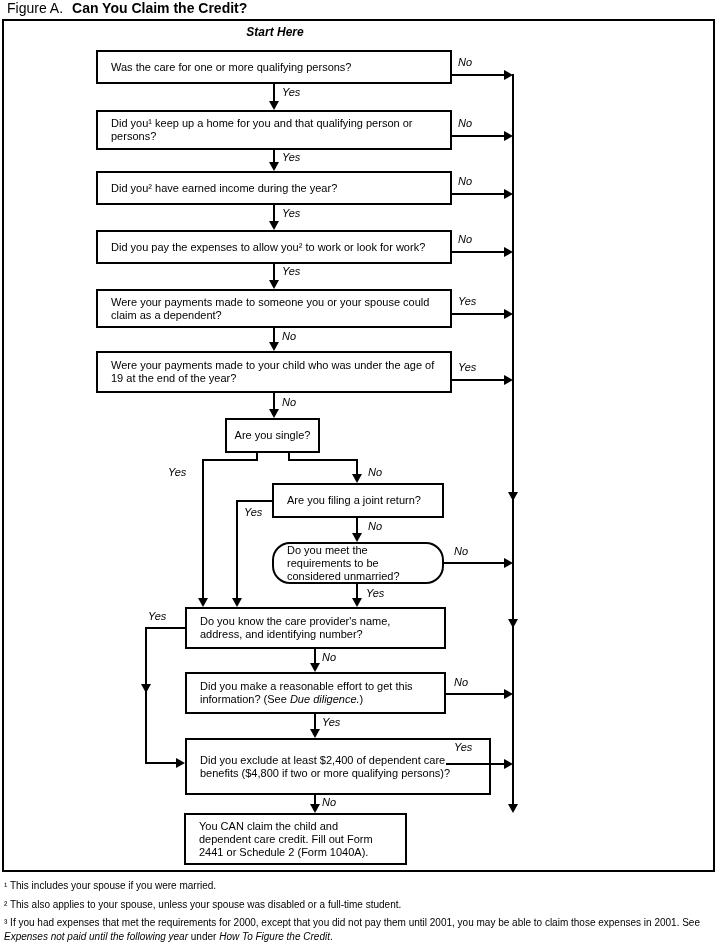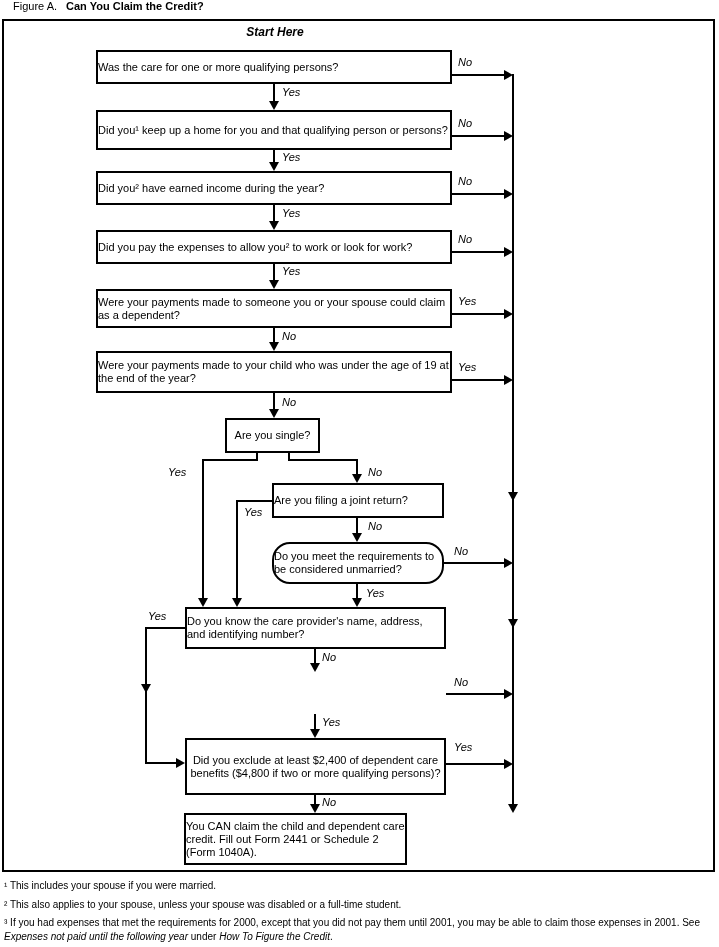--- a/index.html
+++ b/index.html
@@ -1,28 +1,28 @@
 <!DOCTYPE html>
 <html><head>
 <meta charset="utf-8">
 <style>
   html,body{margin:0;padding:0;background:#fff;}
   #canvas{
     position:relative;width:719px;height:947px;background:#fff;
     font-family:"Liberation Sans", sans-serif;color:#000;overflow:hidden;
   }
-  .title{position:absolute;left:13px;top:0;font-size:11px;white-space:nowrap;}
+  .title{position:absolute;left:7px;top:0;font-size:14px;white-space:nowrap;}
   .title .fig{font-weight:400;}
   .title .main{font-weight:700;margin-left:9px;}
   .outer{position:absolute;left:2px;top:19px;width:713px;height:853px;border:2px solid #000;box-sizing:border-box;}
   .starthere{position:absolute;left:200px;top:25px;width:150px;text-align:center;
     font-size:12px;font-weight:700;font-style:italic;}
   .qbox{
     position:absolute;border:2px solid #000;background:#fff;box-sizing:border-box;
-    display:flex;align-items:center;padding:2px 0;font-size:11px;line-height:13px;
+    display:flex;align-items:center;padding:2px 13px;font-size:11px;line-height:13px;
   }
   .center{justify-content:center;text-align:center;padding:2px 4px;}
   .hline{position:absolute;height:2px;background:#000;}
   .vline{position:absolute;width:2px;background:#000;}
   .ah-r{position:absolute;width:0;height:0;border-left:9px solid #000;
     border-top:5px solid transparent;border-bottom:5px solid transparent;}
   .ah-d{position:absolute;width:0;height:0;border-top:9px solid #000;
     border-left:5px solid transparent;border-right:5px solid transparent;}
   .lbl{position:absolute;font-size:11px;font-style:italic;white-space:nowrap;}
   .fn{position:absolute;font-size:10px;line-height:14px;}
@@ -64,21 +64,24 @@
     </div>
   <div class="qbox" style="left:272px;top:483px;width:172px;height:35px;">
       <span>Are you filing a joint return?</span>
     </div>
   <div class="qbox" style="left:272px;top:542px;width:172px;height:42px;border-radius:18px;">
       <span>Do you meet the requirements to be considered unmarried?</span>
     </div>
   <div class="qbox" style="left:185px;top:607px;width:261px;height:42px;">
       <span>Do you know the care provider's name, address, and identifying number?</span>
     </div>
-  <div class="qbox" style="left:185px;top:738px;width:261px;height:57px;text-align:center;">
+  <div class="qbox" style="left:185px;top:672px;width:261px;height:42px;">
+    <span><span>Did you make a reasonable effort to get this information? (See </span><span class="it">Due diligence.</span><span>)</span></span>
+  </div>
+  <div class="qbox" style="left:185px;top:738px;width:306px;height:57px;">
       <span>Did you exclude at least $2,400 of dependent care benefits ($4,800 if two or more qualifying persons)?</span>
     </div>
 
   <div class="qbox" style="left:184px;top:813px;width:223px;height:52px;">
       <span>You CAN claim the child and dependent care credit. Fill out Form 2441 or Schedule 2 (Form 1040A).</span>
     </div>
 
   <div class="vline" style="left:273px;top:84px;height:17px;"></div>
   <div class="ah-d" style="left:269px;top:101px;"></div>
   <div class="lbl" style="left:282px;top:86px;">Yes</div>

